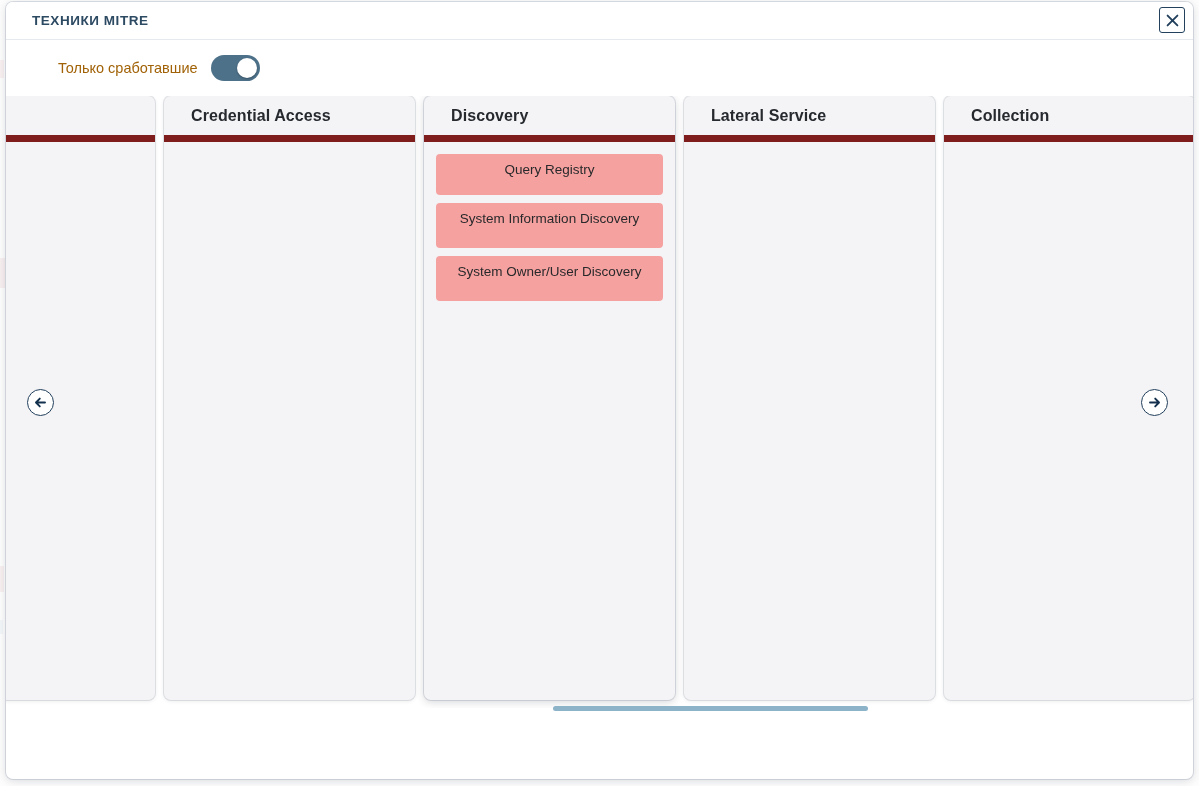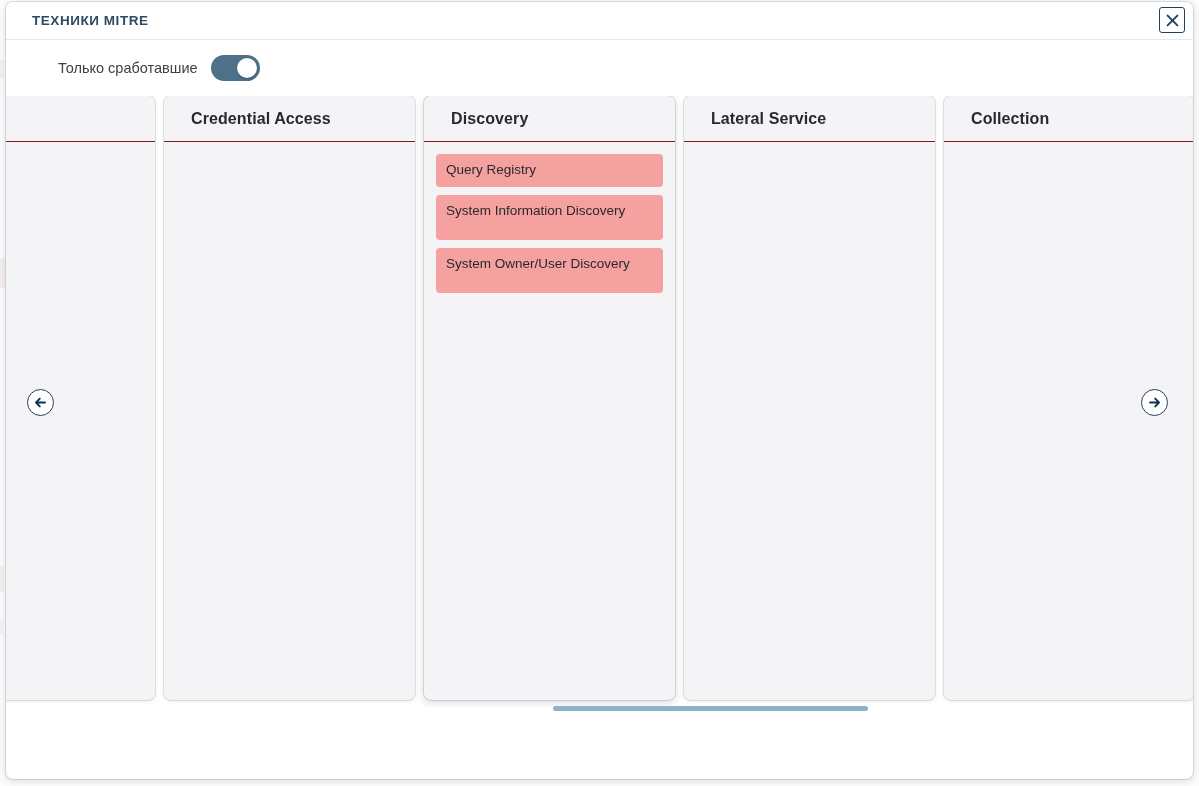--- a/index.html
+++ b/index.html
@@ -89,21 +89,21 @@
 
   .toggle-row {
     display: flex;
     align-items: center;
     margin-left: 52px;
     gap: 13px;
   }
 
   .toggle-label {
     font-size: 14.5px;
-    color: #404040;
+    color: #a16207;
     white-space: nowrap;
   }
 
   .toggle-switch {
     position: relative;
     width: 49px;
     height: 26px;
     border-radius: 13px;
     background: #4d7189;
     cursor: pointer;
@@ -154,47 +154,48 @@
   .column.active {
     box-shadow: 0 2px 9px rgba(40,45,60,.20), 0 0 0 1px rgba(222,225,231,.95);
   }
 
   .column-header {
     height: 46px;
     flex: none;
     display: flex;
     align-items: center;
     padding: 0 0 0 27px;
-    border-bottom: 1px solid #7f1d1d;
+    border-bottom: 7px solid #7f1d1d;
     font-size: 16px;
     font-weight: bold;
     color: #262a2f;
     letter-spacing: .1px;
   }
 
   .column-body {
     flex: 1;
     padding: 12px 12px 12px 12px;
     display: flex;
     flex-direction: column;
     gap: 8px;
     overflow: hidden;
   }
 
   .technique-card {
     background: #f5a19f;
     border-radius: 4px;
-    padding: 7px 10px 8px 10px;
+    padding: 7px 10px 16px 10px;
     font-size: 13.5px;
     line-height: 17.5px;
     color: #29292b;
     cursor: pointer;
     min-height: 31px;
     display: flex;
     align-items: center;
+    justify-content: center;
   }
   .technique-card.two-line {
     min-height: 45px;
     align-items: flex-start;
   }
   .technique-card .txt { display: block; }
 
   
   .hscroll-track {
     position: absolute;

